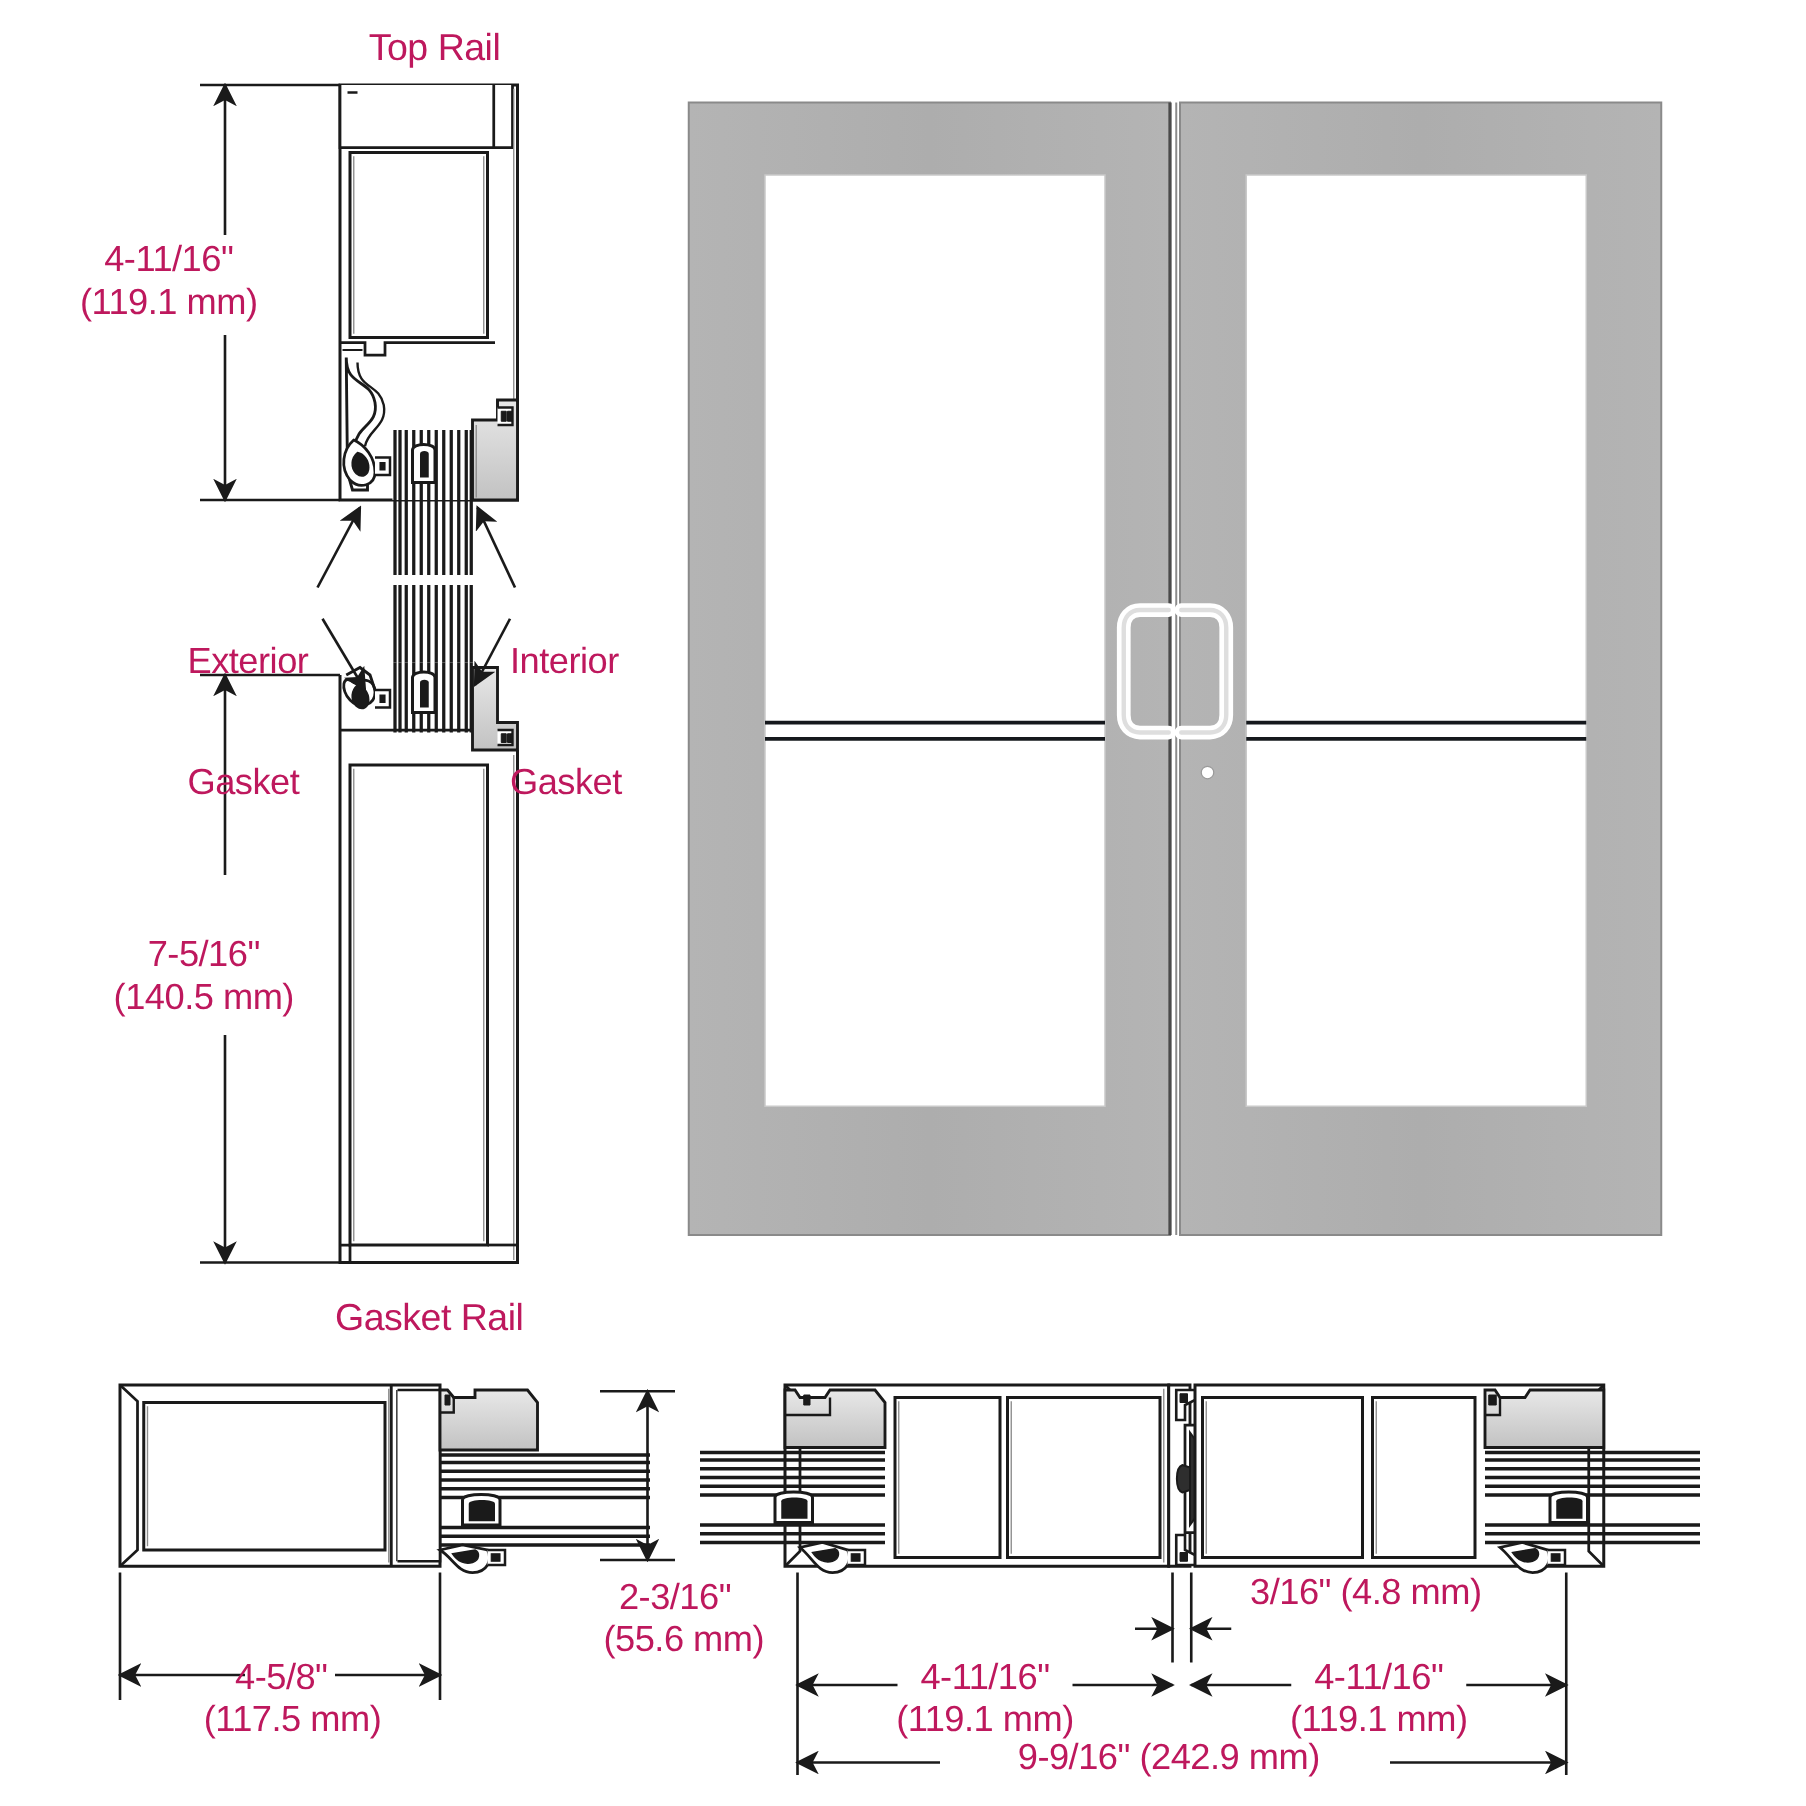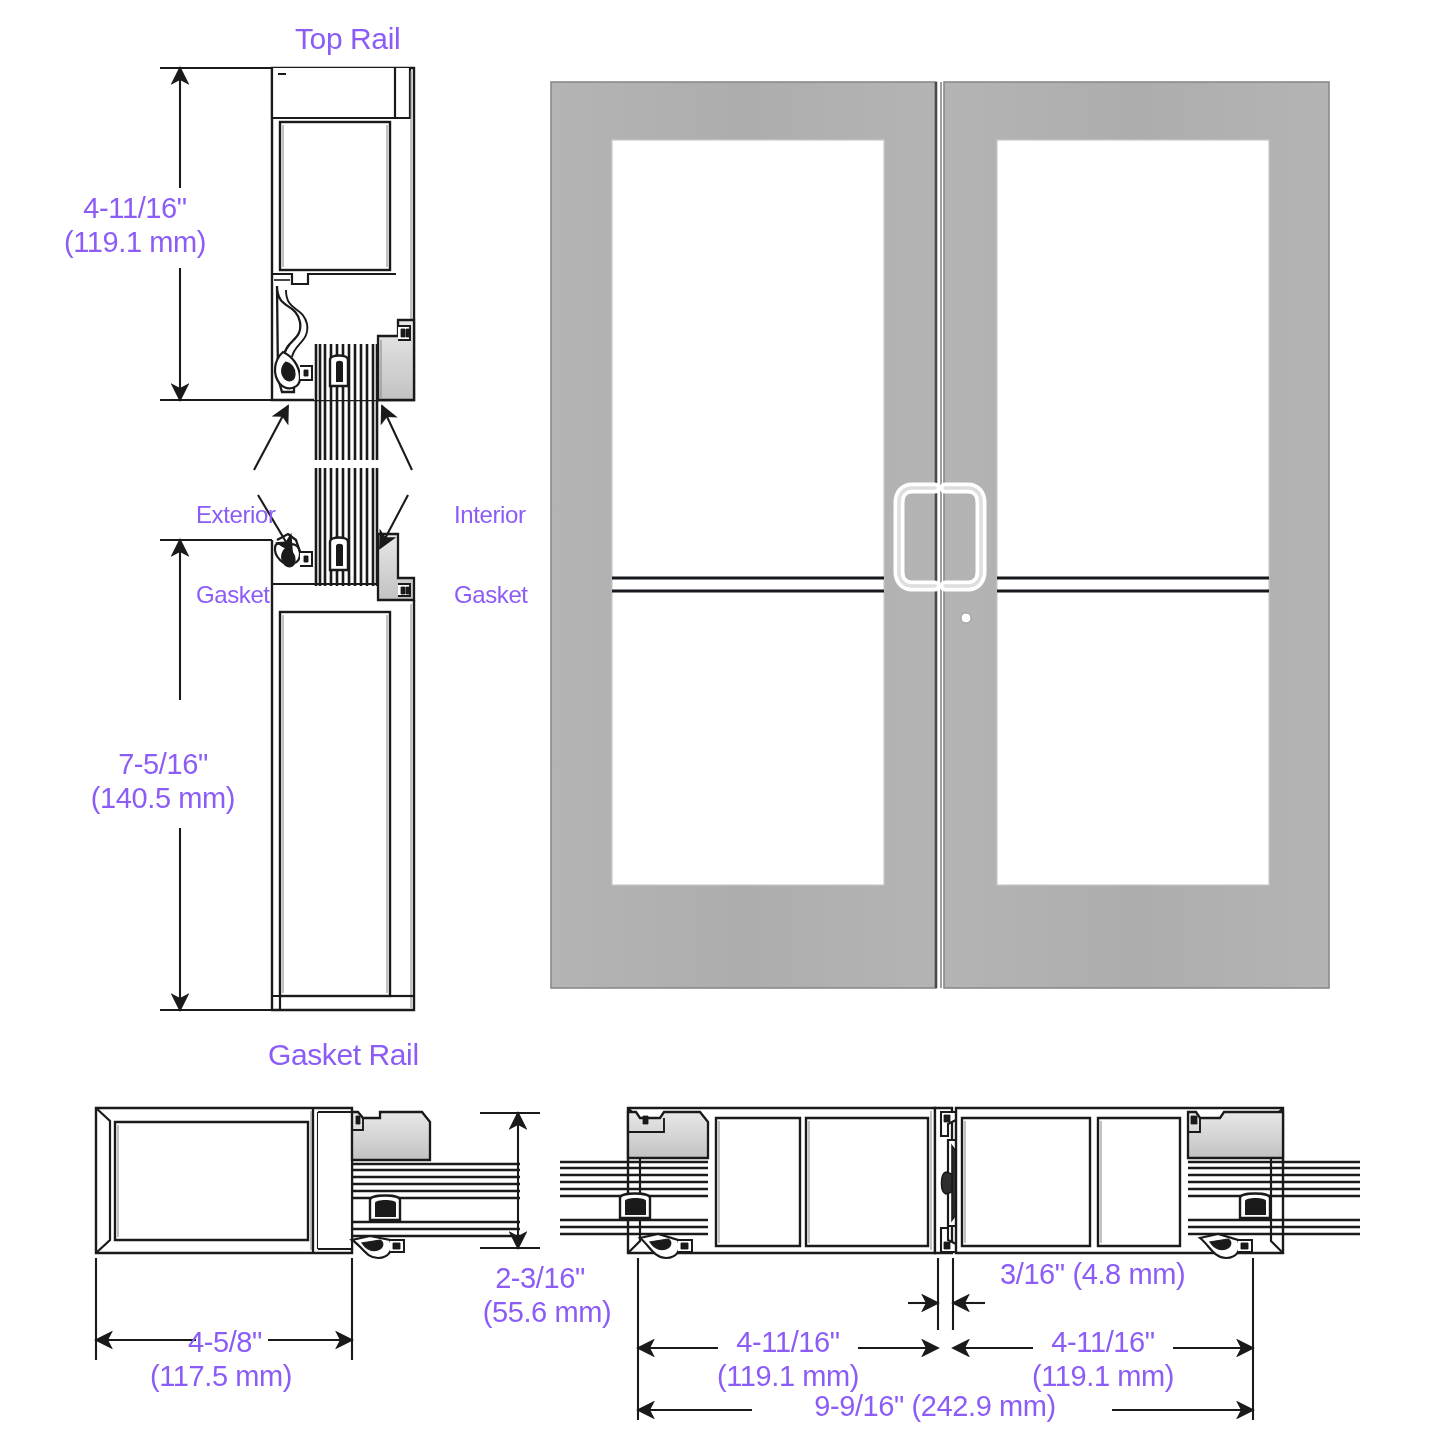--- a/index.html
+++ b/index.html
@@ -10,38 +10,37 @@
   #sheet {
     position: relative;
     width: 1445px;
     height: 1445px;
     background: #ffffff;
     font-family: "Liberation Sans", sans-serif;
     overflow: hidden;
   }
   .lbl {
     position: absolute;
-    color: #8b5cf6;
+    color: #be185d;
     font-family: "Liberation Sans", sans-serif;
     font-weight: 400;
     letter-spacing: -0.4px;
     white-space: pre;
     line-height: 1.14;
   }
   .title-lbl {
     font-size: 30px;
   }
   .dim-lbl {
     font-size: 29px;
     text-align: center;
   }
   .call-lbl {
-    font-size: 24px;
+    font-size: 29px;
     line-height: 1.12;
-    margin-left: 46px;
   }
   svg { display: block; }
   .vec {
     position: absolute;
     left: 0;
     top: 0;
   }
 </style>
 </head>
 <body>
@@ -371,21 +370,21 @@
 
   <div class="lbl call-lbl" style="left:408px; top:448px;">
     <div>Interior</div>
     <div>Gasket</div>
   </div>
 
   <div class="lbl dim-lbl" style="left:48px; top:748px; width:230px;">7-5/16"</div>
   <div class="lbl dim-lbl" style="left:48px; top:782px; width:230px;">(140.5 mm)</div>
 
   <div class="lbl dim-lbl" style="left:110px; top:1326px; width:230px;">4-5/8"</div>
-  <div class="lbl dim-lbl" style="left:106px; top:1360px; width:230px;">(117.5 mm)</div>
+  <div class="lbl dim-lbl" style="left:119px; top:1360px; width:230px;">(117.5 mm)</div>
 
   <div class="lbl dim-lbl" style="left:455px; top:1262px; width:170px;">2-3/16"</div>
   <div class="lbl dim-lbl" style="left:462px; top:1296px; width:170px;">(55.6 mm)</div>
 
   <div class="lbl dim-lbl" style="left:1000px; top:1258px; width:230px; text-align:left;">3/16" (4.8 mm)</div>
 
   <div class="lbl dim-lbl" style="left:673px; top:1326px; width:230px;">4-11/16"</div>
   <div class="lbl dim-lbl" style="left:673px; top:1360px; width:230px;">(119.1 mm)</div>
 
   <div class="lbl dim-lbl" style="left:988px; top:1326px; width:230px;">4-11/16"</div>

